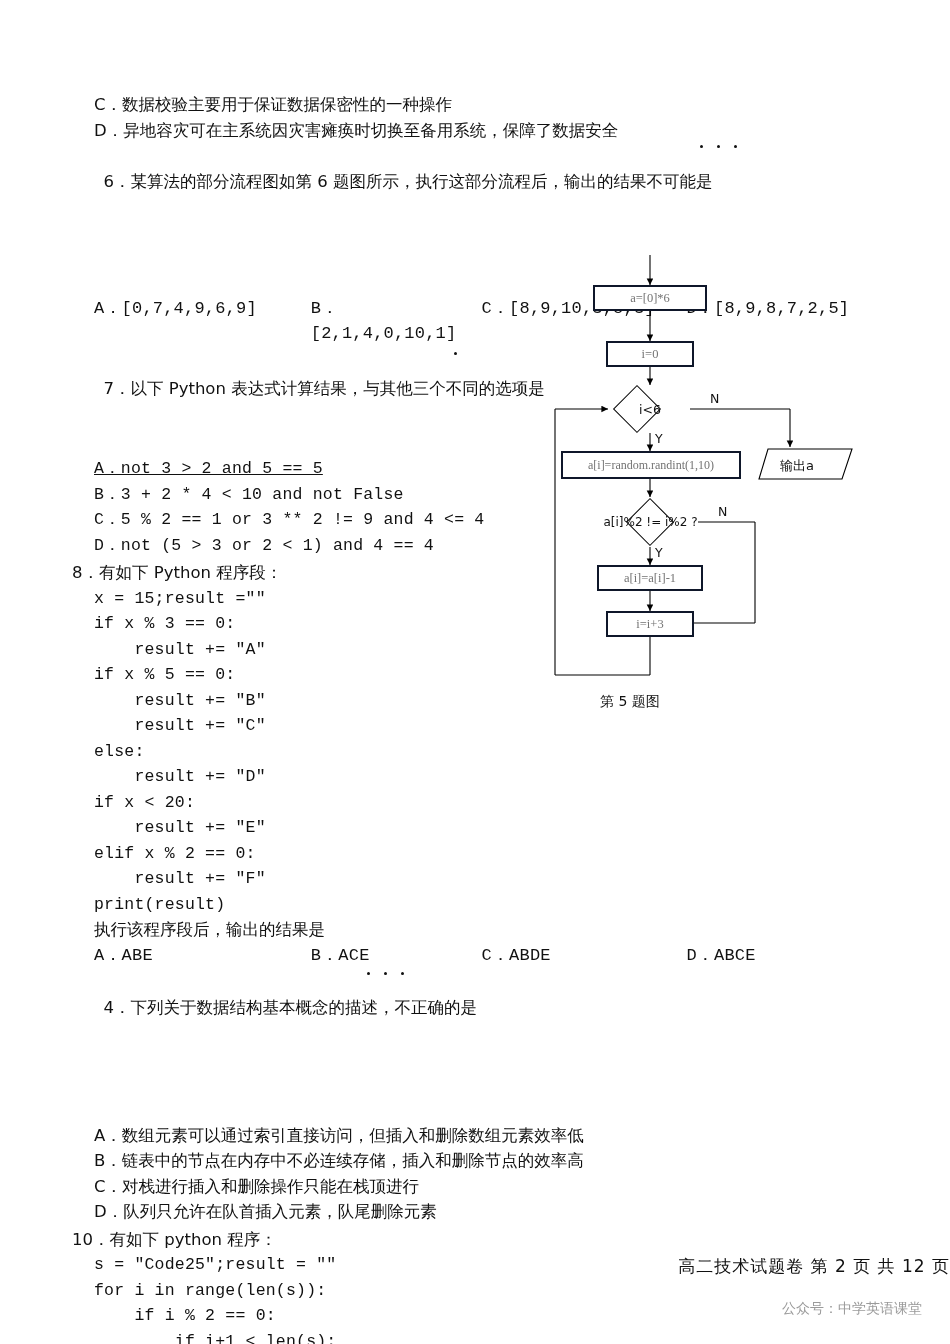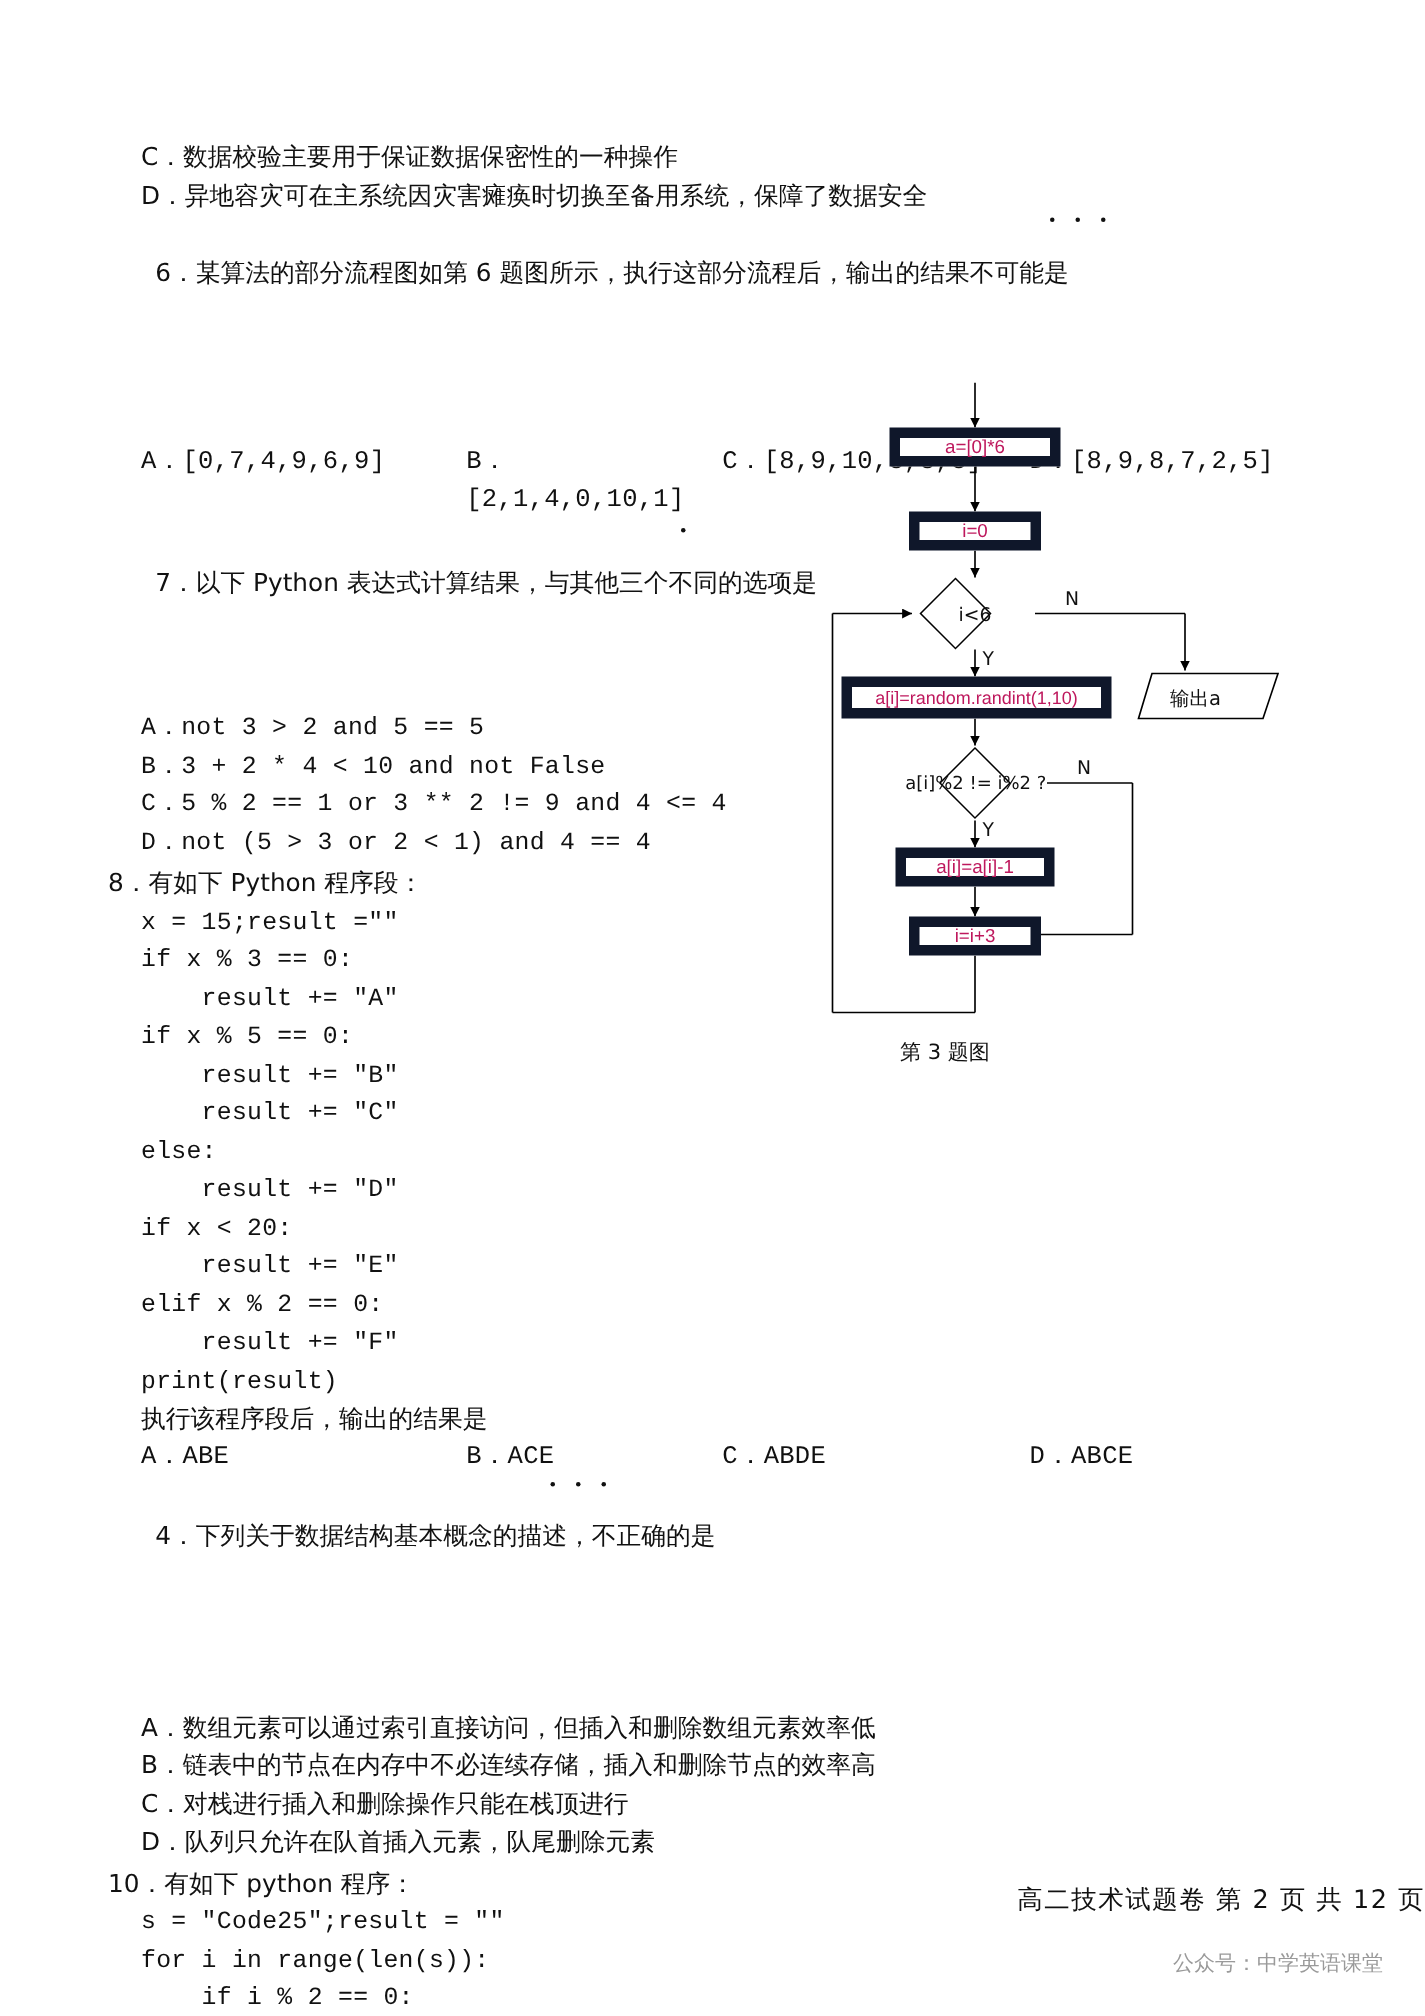--- a/index.html
+++ b/index.html
@@ -61,28 +61,28 @@
   
   .flow {
     position: absolute;
     left: 540px;
     top: 255px;
     width: 330px;
     height: 470px;
   }
   .fbox {
     position: absolute;
-    border: 7px solid #0f172a;
+    border: 2px solid #0f172a;
     background: #fff;
     display: flex;
     align-items: center;
     justify-content: center;
-    font-family: Liberation Sans, sans-serif;
+    font-family: Liberation Serif, serif;
     font-size: 12.5px;
-    color: #be185d;
+    color: #737373;
     box-sizing: border-box;
   }
   .fdia {
     position: absolute;
     border: 1px solid #000;
     background: #fff;
     transform: rotate(45deg);
     box-sizing: border-box;
   }
   .fdia-label {
@@ -145,21 +145,21 @@
       <div class="opt-b">B．[2,1,4,0,10,1]</div>
       <div class="opt-c">C．[8,9,10,3,8,3]</div>
       <div class="opt-d">D．[8,9,8,7,2,5]</div>
     </div>
 
     <div class="line cn" style="position:relative; margin-top:4px;">
       <span>7．以下 Python 表达式计算结果，与其他三个不同的选项是</span>
       <span class="dot-mark" style="left:382px; top:2px;"></span>
     </div>
 
-    <div class="line mono indent1" style="margin-top:20px;">A．not 3 &gt; 2 and 5 == 5</div>
+    <div class="line mono indent1" style="margin-top:4px;text-decoration:underline;">A．not 3 &gt; 2 and 5 == 5</div>
     <div class="line mono indent1">B．3 + 2 * 4 &lt; 10 and not False</div>
     <div class="line mono indent1">C．5 % 2 == 1 or 3 ** 2 != 9 and 4 &lt;= 4</div>
     <div class="line mono indent1">D．not (5 &gt; 3 or 2 &lt; 1) and 4 == 4</div>
 
     <div class="line cn" style="margin-top:2px;">8．有如下 Python 程序段：</div>
 
     <div>
       <div class="line mono indent1">x = 15;result =""</div>
       <div class="line mono indent1">if x % 3 == 0:</div>
       <div class="line mono indent1">    result += "A"</div>
@@ -259,19 +259,19 @@
     <div class="flabel" style="left:240px; top:202px; font-size:13px;">输出a</div>
 
     <div class="fdia" style="left:93px; top:250px; width:34px; height:34px;"></div>
     <div class="fdia-label" style="left:28px; top:256px; width:165px; height:22px; font-size:12px;">a[i]%2 != i%2 ?</div>
     <div class="flabel" style="left:178px; top:249px;">N</div>
     <div class="flabel" style="left:115px; top:290px;">Y</div>
 
     <div class="fbox" style="left:57px; top:310px; width:106px; height:26px;">a[i]=a[i]-1</div>
     <div class="fbox" style="left:66px; top:356px; width:88px; height:26px;">i=i+3</div>
 
-    <div class="fcap" style="left:60px; top:438px;">第 3 题图</div>
+    <div class="fcap" style="left:60px; top:438px;">第 5 题图</div>
   </div>
 
   <div class="footer">高二技术试题卷  第 2 页 共 12 页</div>
   <div class="watermark">公众号：中学英语课堂</div>
 
 </div>
 
 </body></html>

